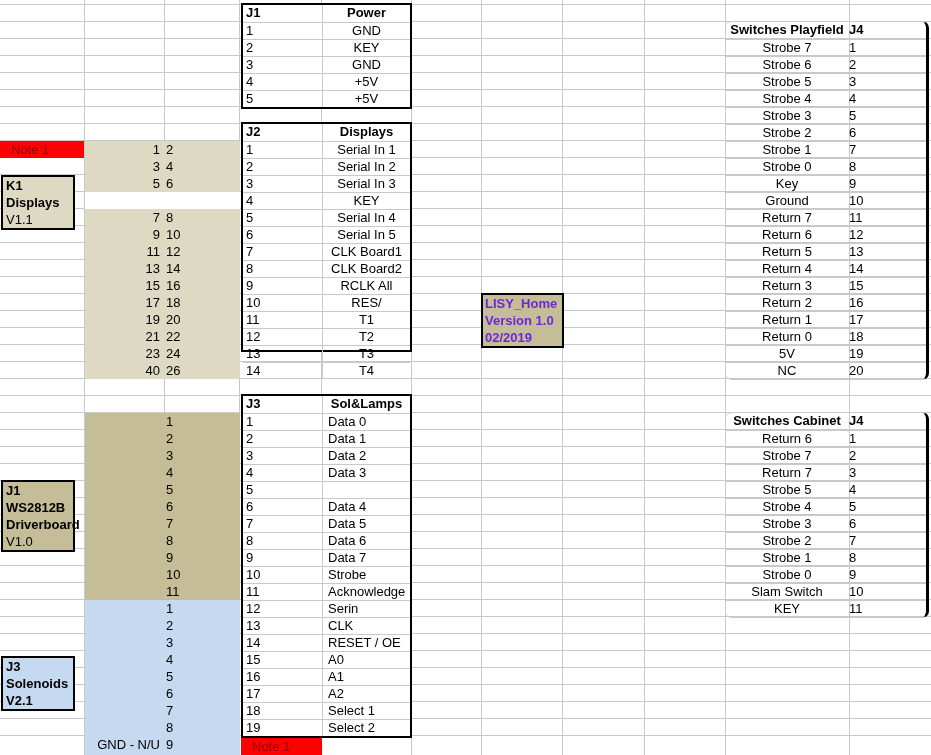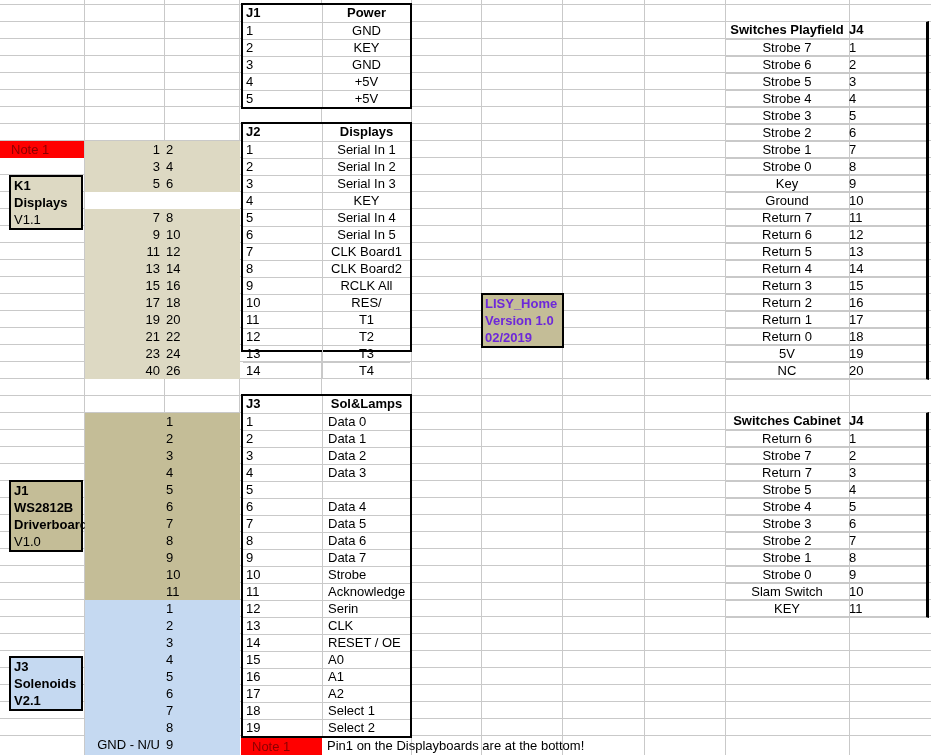--- a/index.html
+++ b/index.html
@@ -13,36 +13,36 @@
   
   .pins{position:absolute;left:85px;width:155px;}
   .pin-row{display:flex;height:17px;line-height:17px;}
   .pin-row .pl{width:79px;text-align:right;padding-right:4px;box-sizing:border-box;}
   .pin-row .pr{flex:1;text-align:left;padding-left:2px;}
   .tan-l .pin-row{background:#ddd9c3;}
   .tan-d .pin-row{background:#c4bd97;}
   .blu .pin-row{background:#c5d9f1;}
   .pins .pin-row.empty-row{background:#ffffff;}
   
-  .box{position:absolute;left:9px;width:74px;border:2px solid #000;box-sizing:border-box;
+  .box{position:absolute;left:1px;width:74px;border:2px solid #000;box-sizing:border-box;
        line-height:17px;padding:0 0 0 3px;font-weight:bold;}
   .box .ver{font-weight:normal;}
   .box.tanl{background:#ddd9c3;}
   .box.tand{background:#c4bd97;}
   .box.blul{background:#c5d9f1;}
   
   .ctable{position:absolute;left:241px;width:171px;background:#fff;border:2px solid #000;box-sizing:border-box;}
   .crow{display:flex;height:17px;line-height:16px;box-sizing:border-box;border-top:1px solid #c9c9c9;}
   .ctable .chead{border-top:none;font-weight:bold;}
   .cpin{width:80px;box-sizing:border-box;padding-left:3px;border-right:1px solid #c9c9c9;}
   .cname{flex:1;text-align:center;}
   .names-left .cname{text-align:left;padding-left:5px;}
   
   .rtable{position:absolute;left:725px;width:204px;box-sizing:border-box;
-          border-right:3px solid #000;border-top:1px solid #c9c9c9;border-bottom:1px solid #c9c9c9;}
+          border-right:3px solid #000;border-top:1px solid #c9c9c9;border-bottom:1px solid #c9c9c9;border-radius:7px;}
   .rrow{display:flex;height:17px;line-height:16px;box-sizing:border-box;border-top:1px solid #c9c9c9;}
   .rtable .rhead{border-top:none;font-weight:bold;}
   .rname{width:124px;text-align:center;}
   .rpin{flex:1;text-align:left;padding-right:20px;}
   
   .notecell{position:absolute;background:#ff0000;color:#8b0000;line-height:17px;padding-left:11px;box-sizing:border-box;}
   .version-box{position:absolute;left:481px;top:293px;width:83px;height:55px;box-sizing:border-box;
                border:2px solid #000;background:#c4bd97;font-weight:bold;color:#6d28d9;
                line-height:17px;padding-left:2px;}
   .bottom-note{position:absolute;left:327px;top:738px;height:17px;line-height:15px;color:#000;}
@@ -558,15 +558,14 @@
           <div class="rpin">10</div>
         </div>
         <div class="rrow">
           <div class="rname">KEY</div>
           <div class="rpin">11</div>
         </div>
       </div>
   </div>
 
   <div class="notecell" style="left:241px;top:738px;width:81px;height:17px">Note 1</div>
-  <div class="bottom-note">Pin1 on the Displayboards are at the bottom!</div>
 
 </div>
 
 </body></html>

